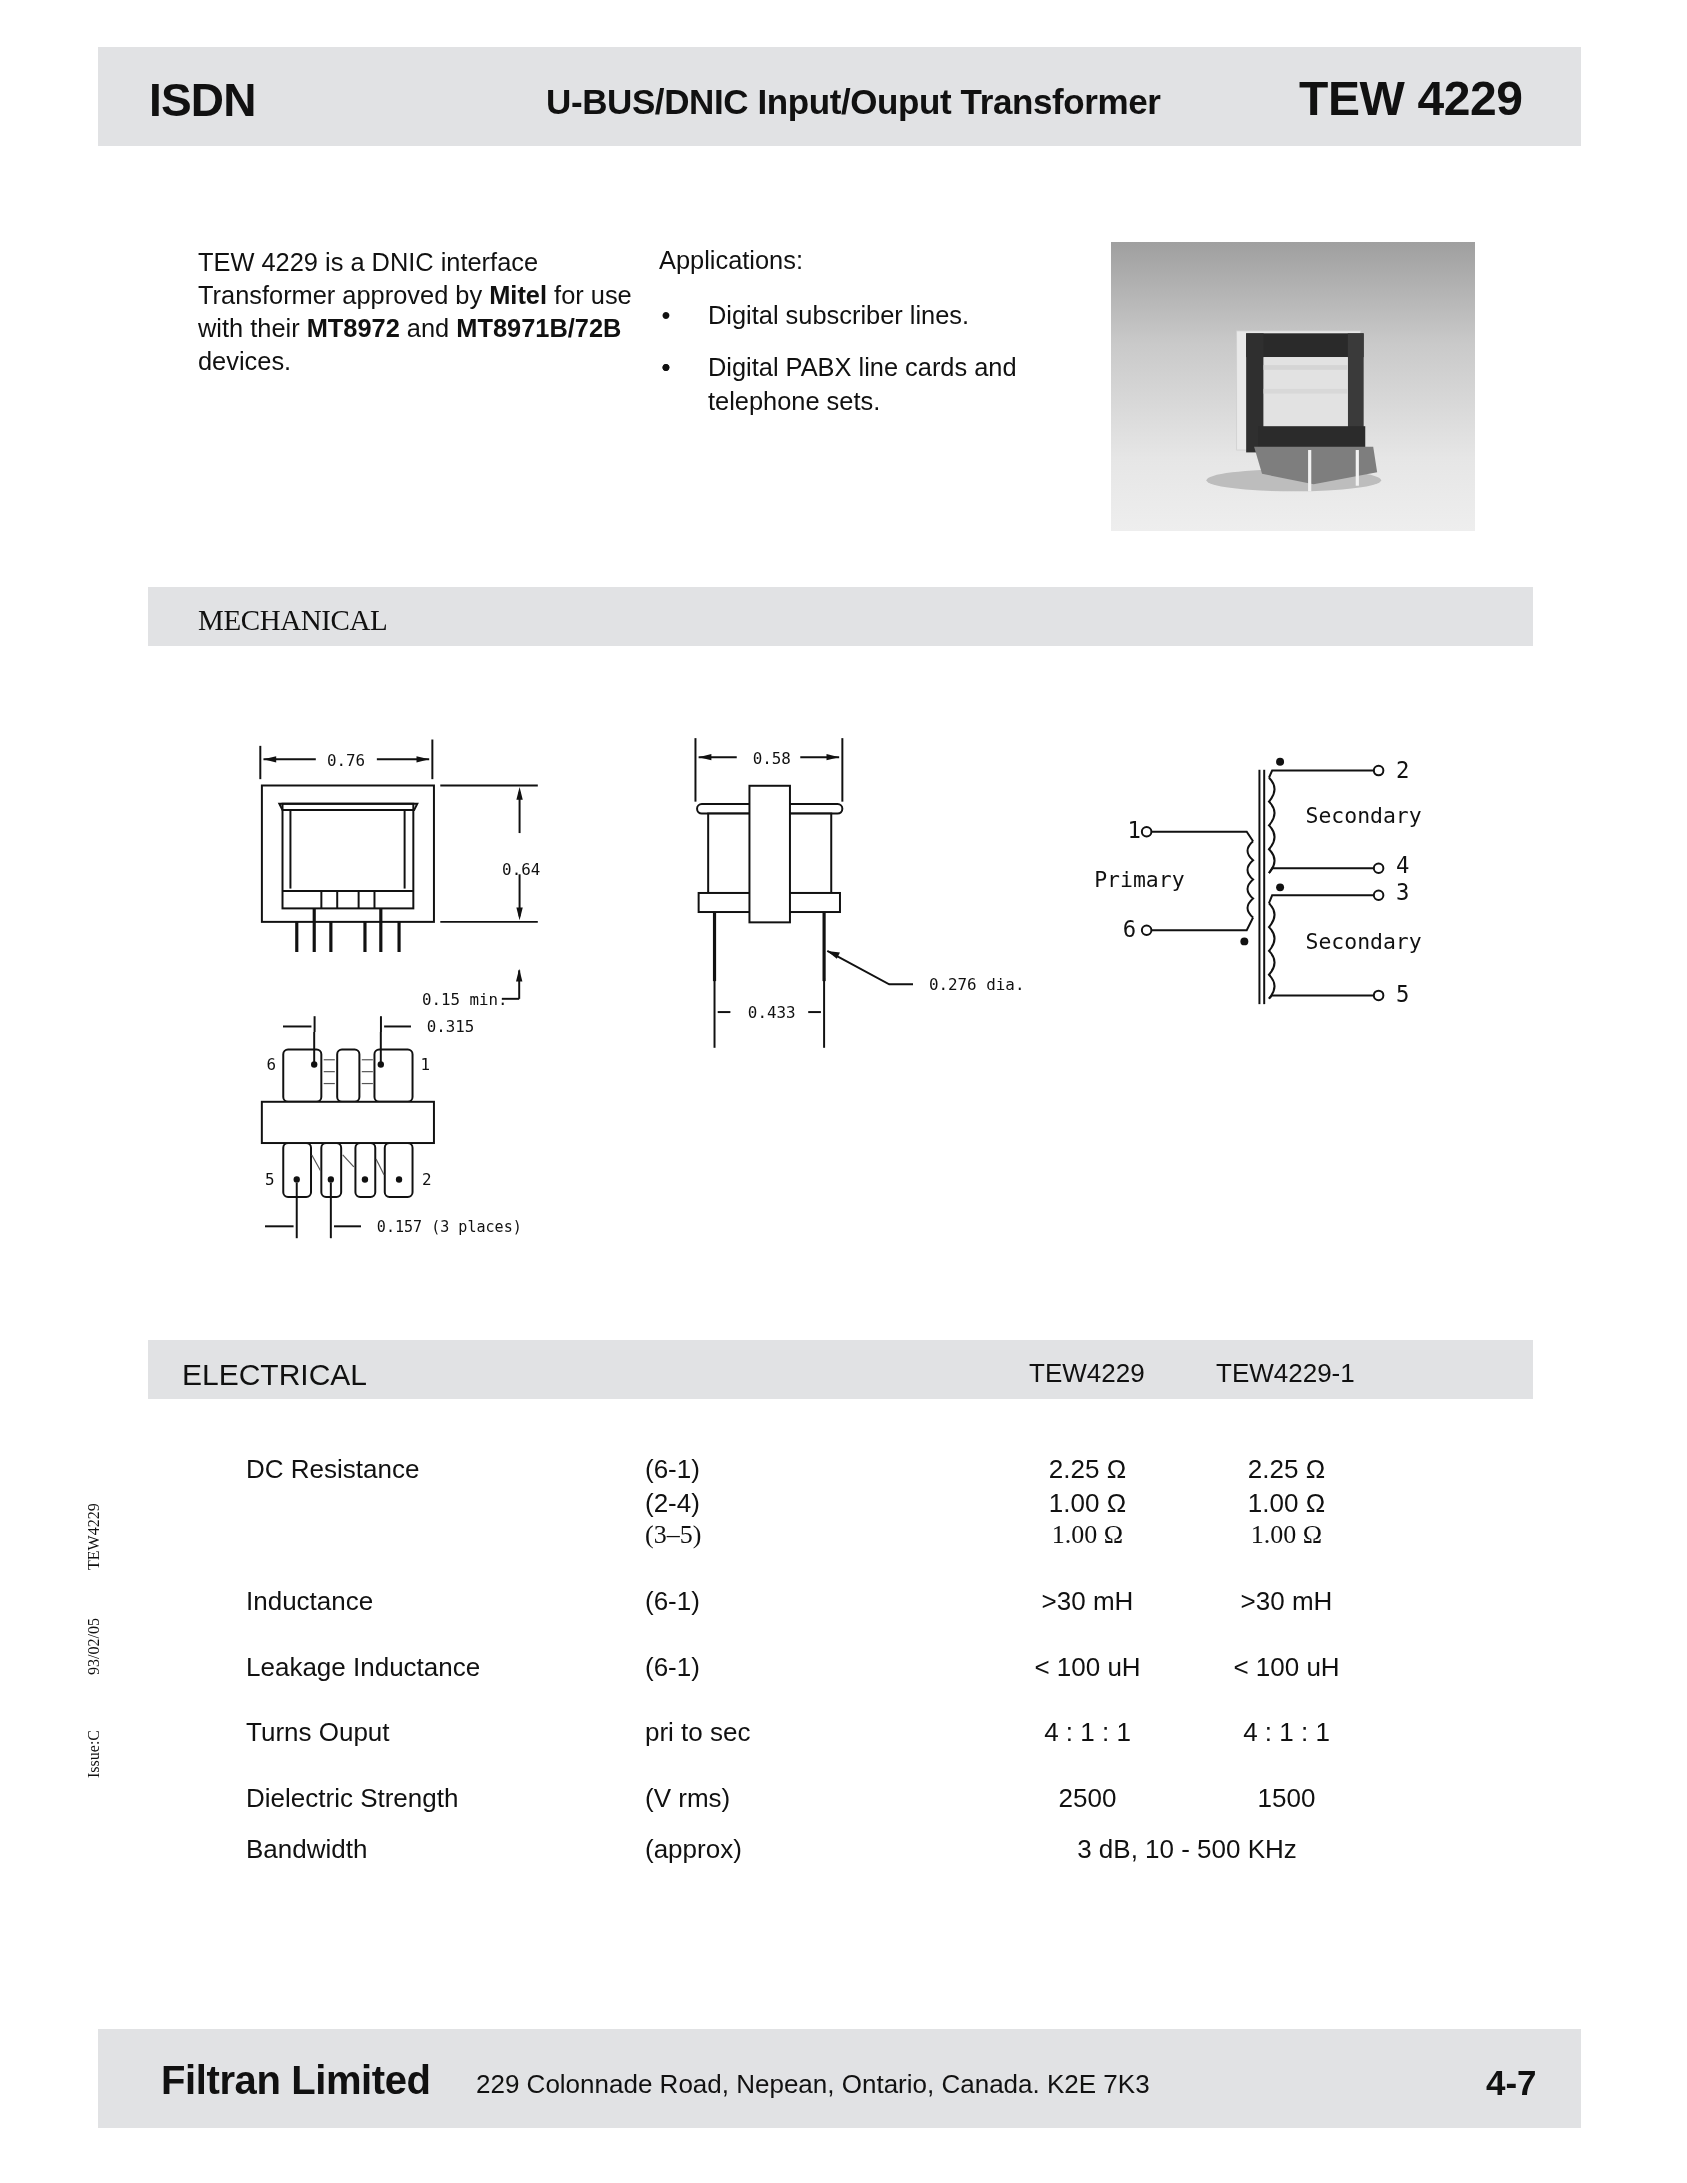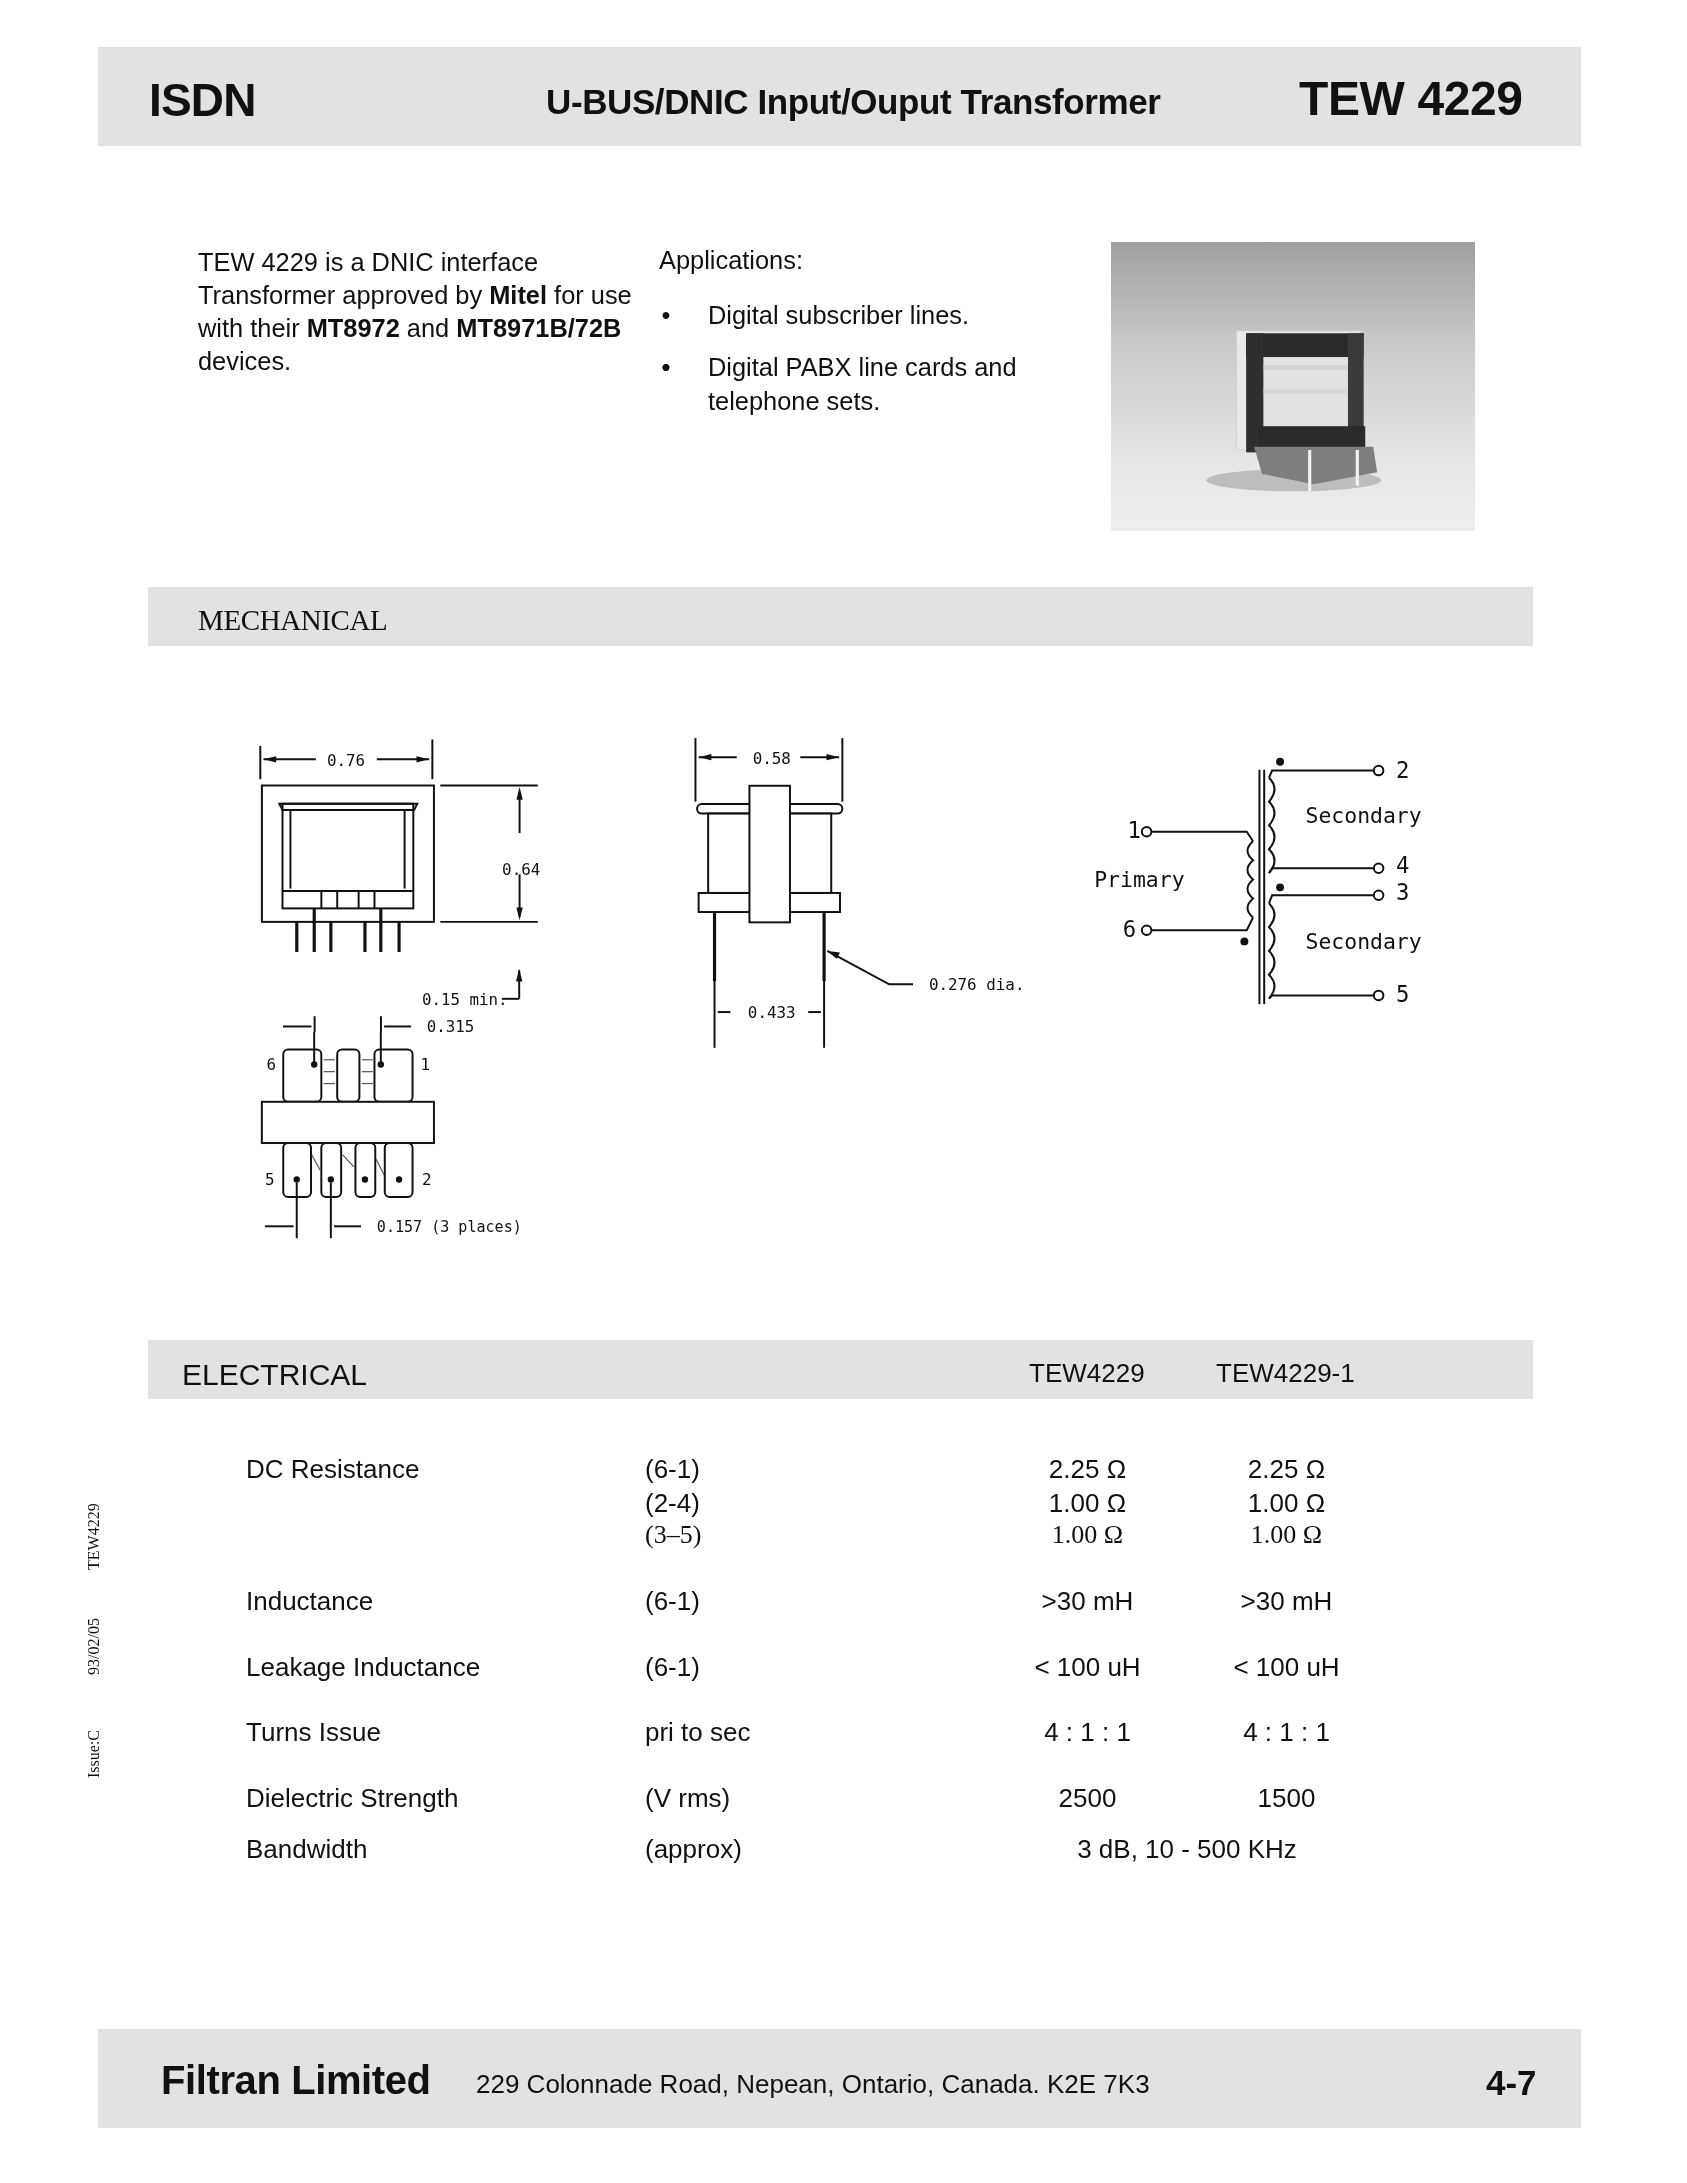--- a/index.html
+++ b/index.html
@@ -283,21 +283,21 @@
   <span class="v1">&gt;30  mH</span>
   <span class="v2">&gt;30  mH</span>
 </div>
 <div class="spec-row" style="top:1652px;">
   <span class="param">Leakage Inductance</span>
   <span class="cond">(6-1)</span>
   <span class="v1">&lt; 100 uH</span>
   <span class="v2">&lt; 100 uH</span>
 </div>
 <div class="spec-row" style="top:1717px;">
-  <span class="param">Turns Issue</span>
+  <span class="param">Turns Ouput</span>
   <span class="cond">pri to sec</span>
   <span class="v1">4 : 1 : 1</span>
   <span class="v2">4 : 1 : 1</span>
 </div>
 <div class="spec-row" style="top:1783px;">
   <span class="param">Dielectric Strength</span>
   <span class="cond">(V rms)</span>
   <span class="v1">2500</span>
   <span class="v2">1500</span>
 </div>

